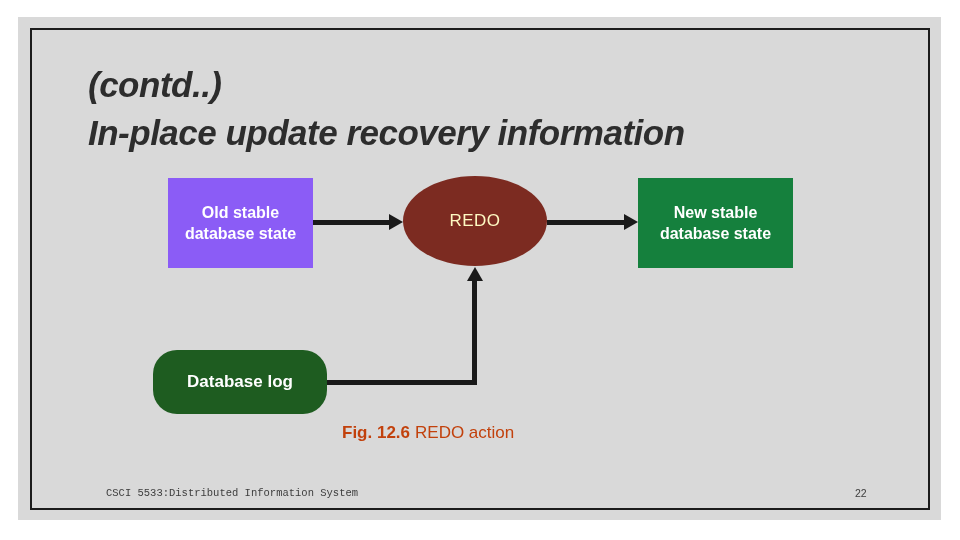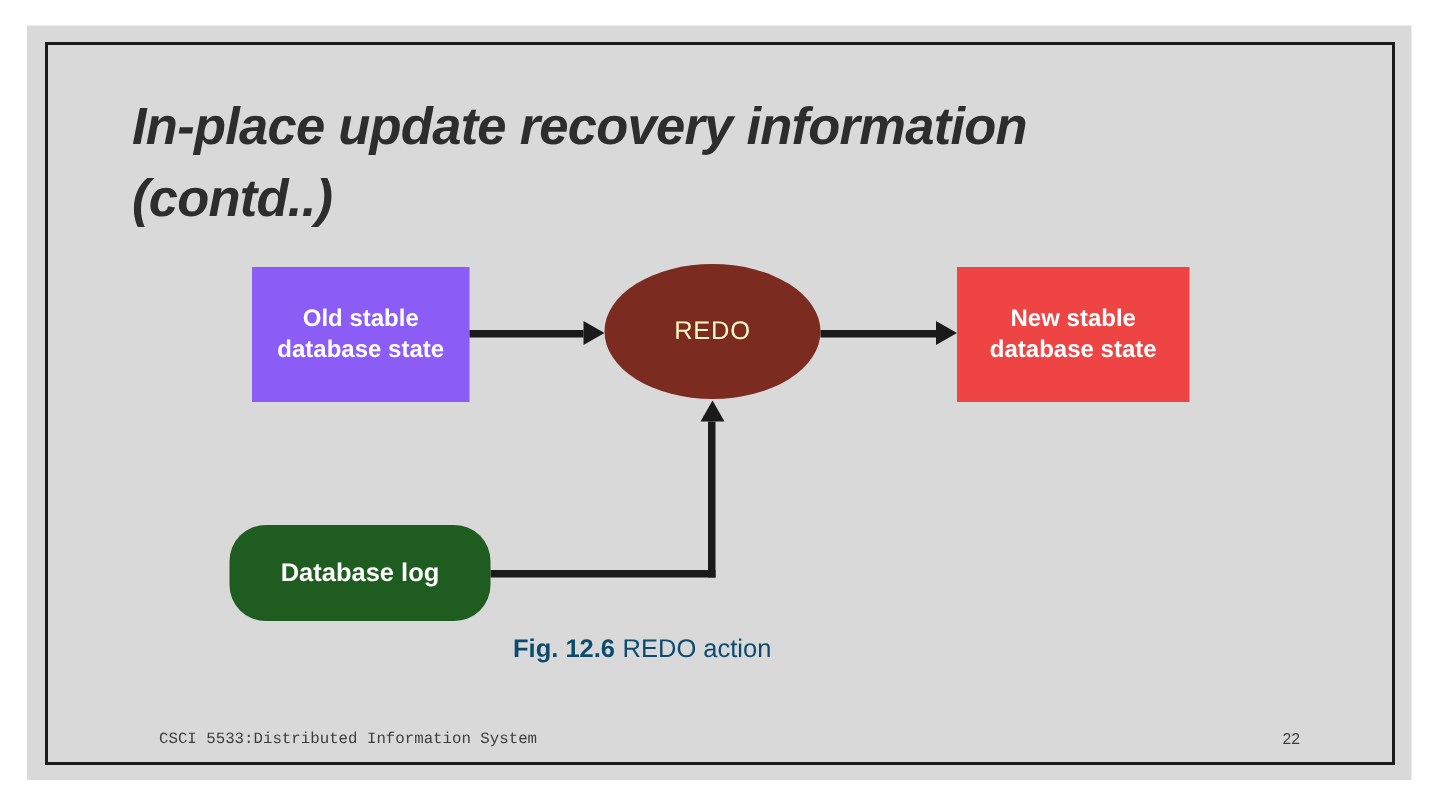--- a/index.html
+++ b/index.html
@@ -35,52 +35,52 @@
 
   .line { position: absolute; background: #1a1a1a; }
   .h-line { height: 5px; }
   .v-line { width: 5px; }
   .arrowhead { position: absolute; width: 0; height: 0; }
   .head-right { border-top: 8px solid transparent; border-bottom: 8px solid transparent;
     border-left: 14px solid #1a1a1a; }
   .head-up { border-left: 8px solid transparent; border-right: 8px solid transparent;
     border-bottom: 14px solid #1a1a1a; }
 
-  .caption { position: absolute; left: 324px; top: 406px; font-size: 17px; color: #0c4a6e; }
+  .caption { position: absolute; left: 324px; top: 406px; font-size: 17px; color: #c2410c; }
   .caption .fig { font-weight: 700; }
   .caption .rest { margin-left: 5px; font-weight: 400; }
 
   .footer-text { position: absolute; top: 470px; font-size: 10.5px; color: #3d3d3d; }
   .footer-course  { left: 88px; font-family: Liberation Mono, monospace; }
   .footer-chapter { left: 447px; }
   .footer-page    { left: 837px; }
 </style>
 </head>
 <body>
 
 <div class="page">
   <div class="slide">
 
     <div class="frame"></div>
 
     <div class="title">
+      <div>(contd..)</div>
       <div>In-place update recovery information</div>
-      <div>(contd..)</div>
     </div>
 
     <div class="node rect-node old-box" style="background-color: #8b5cf6;">
       <span class="lbl">Old stable
 database state</span>
     </div>
 
     <div class="node redo-ellipse" style="background-color: rgb(124, 43, 33);">
       <span class="lbl">REDO</span>
     </div>
 
-    <div class="node rect-node new-box" style="background-color: #ef4444; justify-content: center;">
+    <div class="node rect-node new-box" style="background-color: #15803d; justify-content: center;">
       <span class="lbl">New stable
 database state</span>
     </div>
 
     <div class="node log-box" style="background-color: rgb(30, 92, 32);">
       <span class="lbl">Database log</span>
     </div>
 
     <div class="line h-line" style="left:295px; top:203px; width:76px;"></div>
     <div class="arrowhead head-right" style="left:371px; top:197px;"></div>

